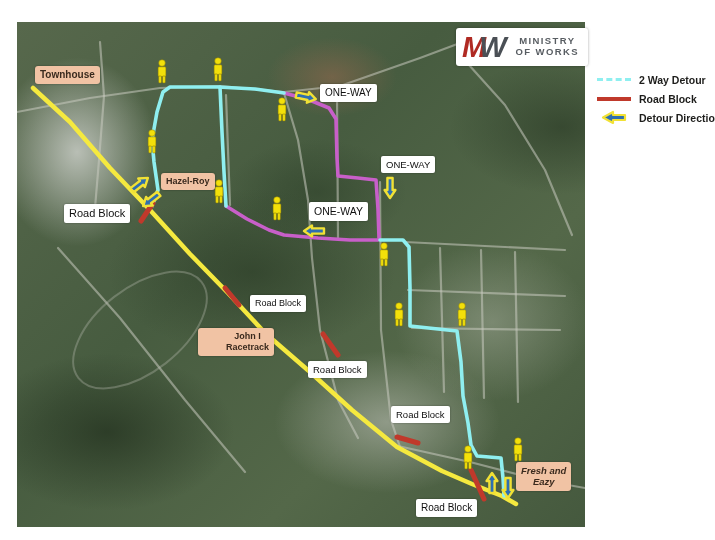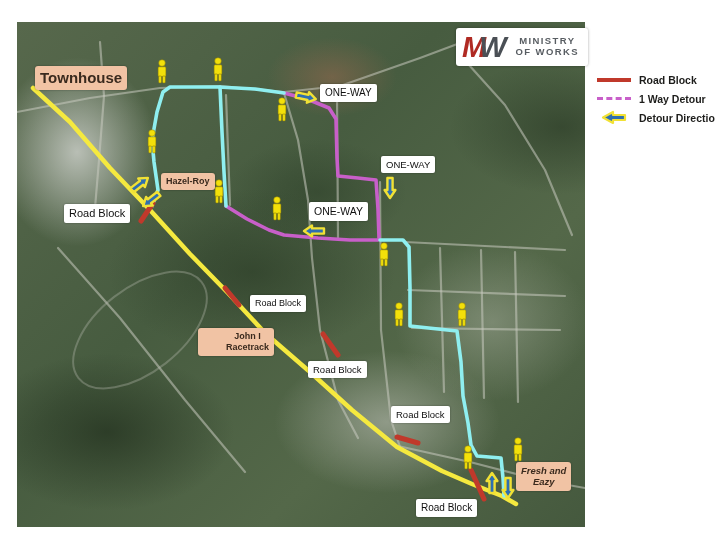--- a/index.html
+++ b/index.html
@@ -145,21 +145,21 @@
         <rect x="-3.3" y="4" width="2.7" height="7" rx="1" fill="#F3E00A" stroke="#8a7c06" stroke-width="0.5"></rect>
         <rect x="0.6" y="4" width="2.7" height="7" rx="1" fill="#F3E00A" stroke="#8a7c06" stroke-width="0.5"></rect>
       </g>
       <g transform="translate(518 450)">
         <circle cx="0" cy="-9" r="3.3" fill="#F3E00A" stroke="#8a7c06" stroke-width="0.5"></circle>
         <rect x="-3.9" y="-5.2" width="7.8" height="9.6" rx="1.2" fill="#F3E00A" stroke="#8a7c06" stroke-width="0.5"></rect>
         <rect x="-3.3" y="4" width="2.7" height="7" rx="1" fill="#F3E00A" stroke="#8a7c06" stroke-width="0.5"></rect>
         <rect x="0.6" y="4" width="2.7" height="7" rx="1" fill="#F3E00A" stroke="#8a7c06" stroke-width="0.5"></rect>
       </g>
     </svg>
-<div class="map-label peach" style="left: 18px; top: 44px; font-size: 15px;">Townhouse</div>
+<div class="map-label peach" style="left: 18px; top: 44px; font-size: 10px;">Townhouse</div>
     <div class="map-label peach" style="left: 144px; top: 151px; font-size: 9px;">Hazel-Roy</div>
     <div class="map-label peach" style="left: 181px; top: 306px; font-size: 9px; padding-left: 28px;">John I
 Racetrack</div>
     <div class="map-label peach" style="left: 499px; top: 440px; font-size: 9.5px; font-style: italic;">Fresh and
 Eazy</div>
     <div class="map-label white" style="left: 303px; top: 62px; font-size: 10px;">ONE-WAY</div>
     <div class="map-label white" style="left: 364px; top: 134px; font-size: 9.5px;">ONE-WAY</div>
     <div class="map-label white" style="left: 292px; top: 180px; font-size: 10.5px;">ONE-WAY</div>
     <div class="map-label white" style="left: 47px; top: 182px; font-size: 11px;">Road Block</div>
     <div class="map-label white" style="left: 233px; top: 273px; font-size: 9px;">Road Block</div>
@@ -171,26 +171,26 @@
 <div class="logo">
   <div class="logo-mono"><span class="logo-m">M</span><span class="logo-w">W</span></div>
   <div class="logo-text">
     <div>MINISTRY</div>
     <div>OF WORKS</div>
   </div>
 </div>
 
 <div class="legend">
   <div class="legend-item">
+    <div class="legend-swatch sw-two-way"></div>
+    <div class="legend-label">2 Way Detour</div>
+  </div>
+  <div class="legend-item">
     <div class="legend-swatch sw-road-block"></div>
     <div class="legend-label">Road Block</div>
-  </div>
-  <div class="legend-item">
-    <div class="legend-swatch sw-one-way"></div>
-    <div class="legend-label">1 Way Detour</div>
   </div>
   <div class="legend-item">
     <div class="legend-swatch sw-direction">
       <svg width="28" height="15" viewBox="0 0 28 15">
         <path d="M3,7.5 L13,2 L13,5 L25,5 L25,10 L13,10 L13,13 Z" fill="#2E6FB0" stroke="#F1E135" stroke-width="2.2" stroke-linejoin="round"></path>
       </svg>
     </div>
     <div class="legend-label">Detour Direction</div>
   </div>
 </div>

